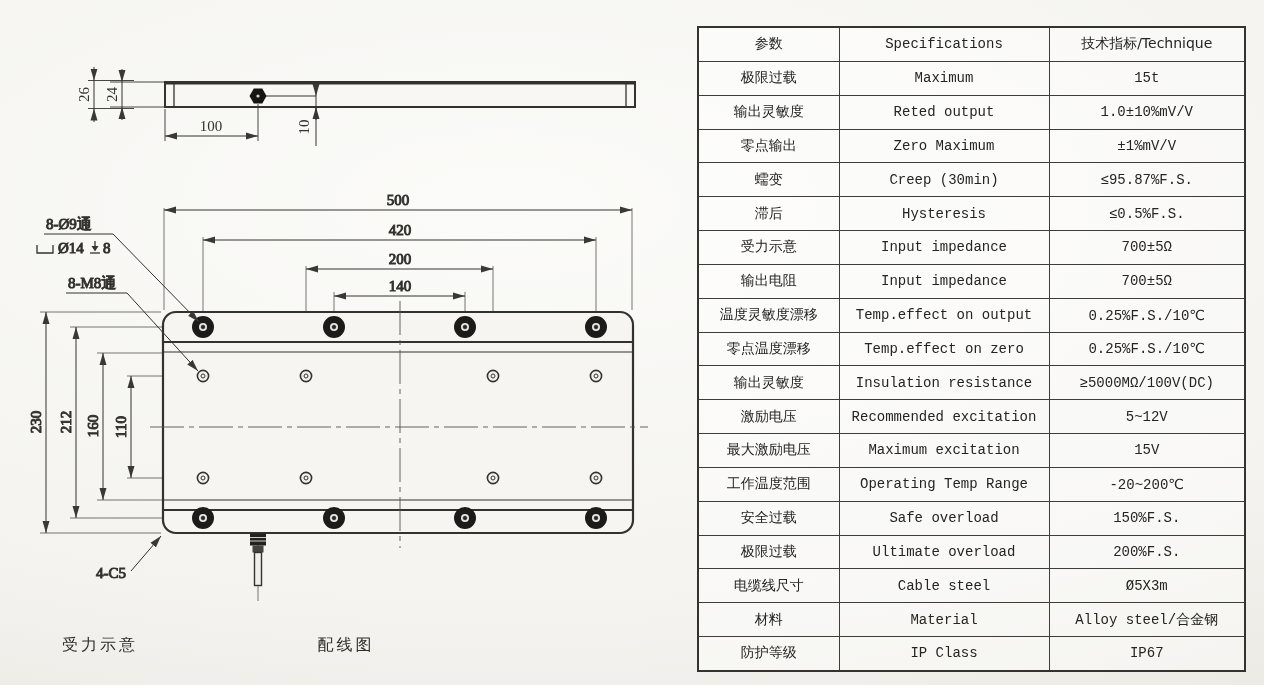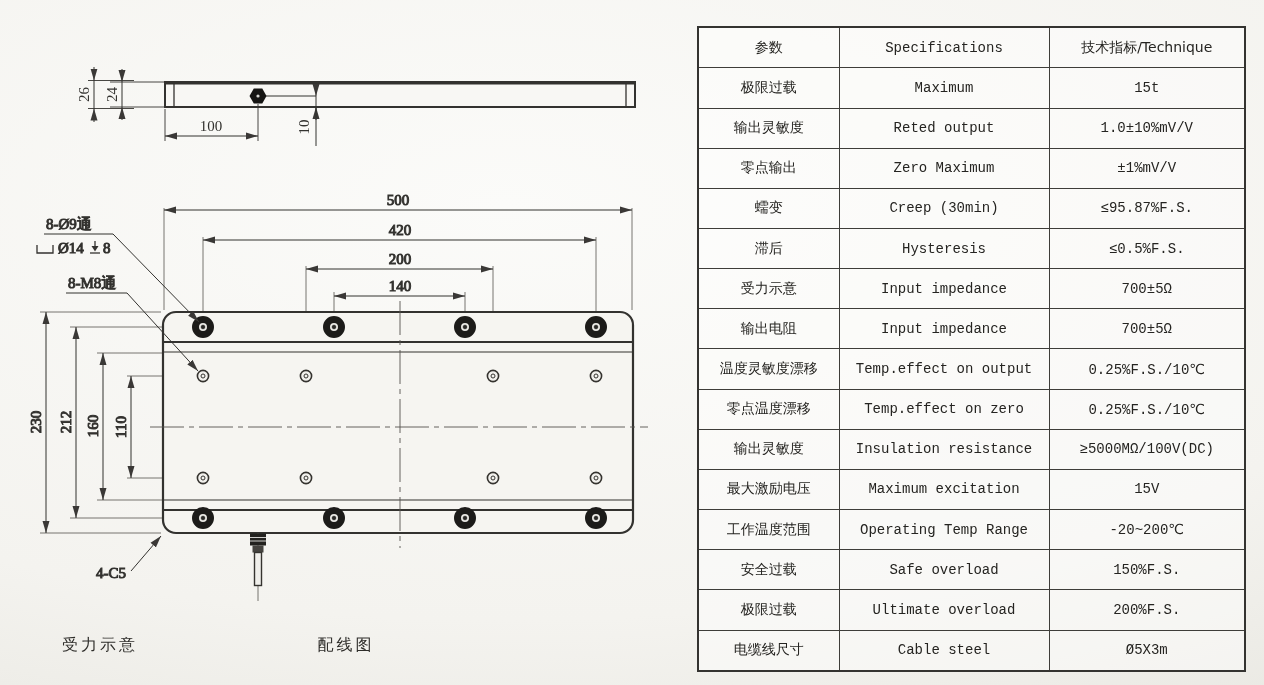--- a/index.html
+++ b/index.html
@@ -290,20 +290,25 @@
           <td class="cell-cn">零点温度漂移</td>
           <td>Temp.effect on zero</td>
           <td>0.25%F.S./10℃</td>
         </tr>
         <tr>
           <td class="cell-cn">输出灵敏度</td>
           <td>Insulation resistance</td>
           <td>≥5000MΩ/100V(DC)</td>
         </tr>
         <tr>
+          <td class="cell-cn">激励电压</td>
+          <td>Recommended excitation</td>
+          <td>5~12V</td>
+        </tr>
+        <tr>
           <td class="cell-cn">最大激励电压</td>
           <td>Maximum excitation</td>
           <td>15V</td>
         </tr>
         <tr>
           <td class="cell-cn">工作温度范围</td>
           <td>Operating Temp Range</td>
           <td>-20~200℃</td>
         </tr>
         <tr>
@@ -314,16 +319,26 @@
         <tr>
           <td class="cell-cn">极限过载</td>
           <td>Ultimate overload</td>
           <td>200%F.S.</td>
         </tr>
         <tr>
           <td class="cell-cn">电缆线尺寸</td>
           <td>Cable steel</td>
           <td>Ø5X3m</td>
         </tr>
+        <tr>
+          <td class="cell-cn">材料</td>
+          <td>Material</td>
+          <td>Alloy steel/合金钢</td>
+        </tr>
+        <tr>
+          <td class="cell-cn">防护等级</td>
+          <td>IP Class</td>
+          <td>IP67</td>
+        </tr>
       </tbody>
   </table>
 
 </div>
 
 </body></html>

